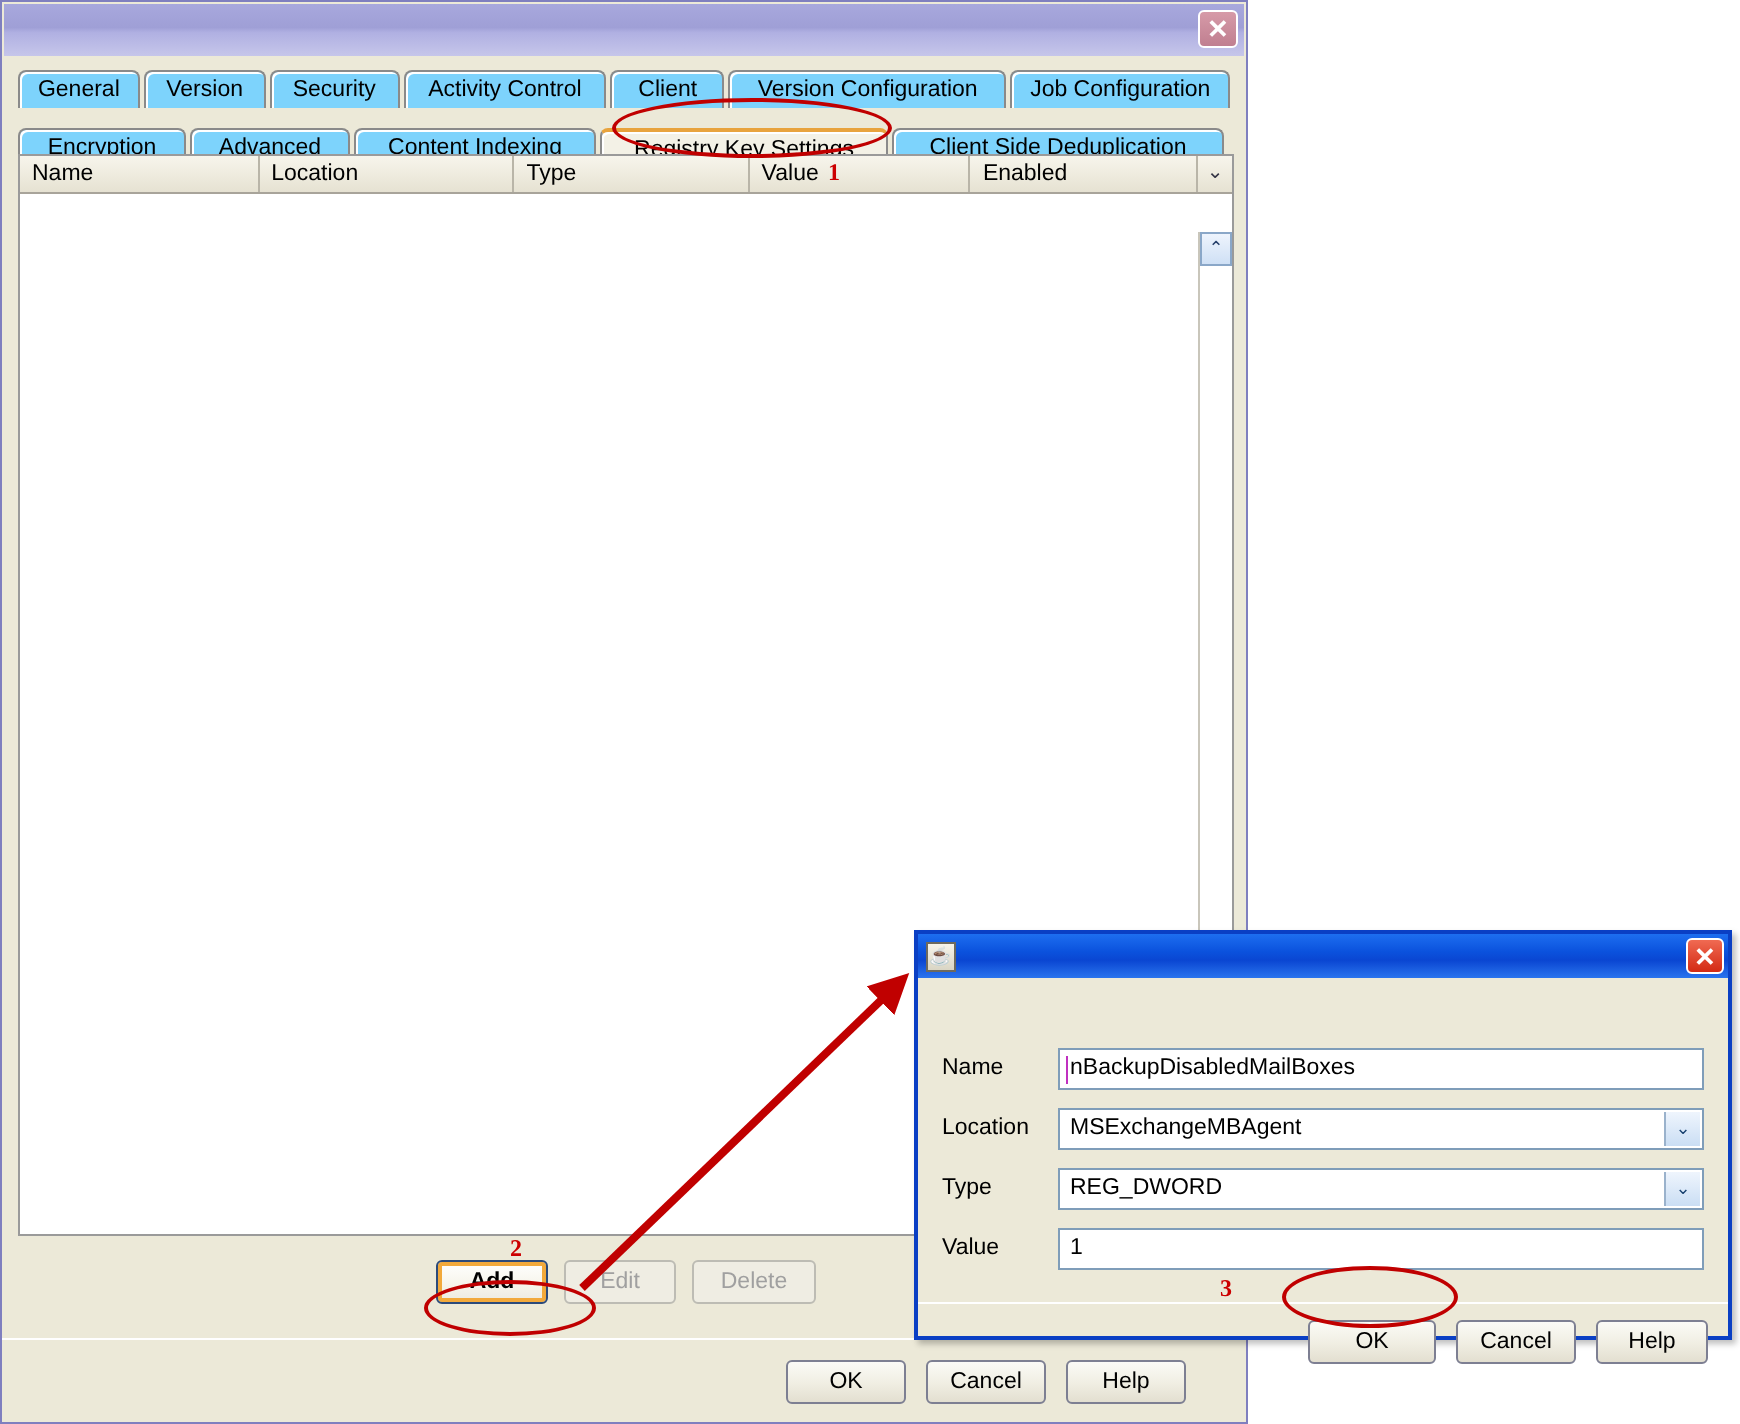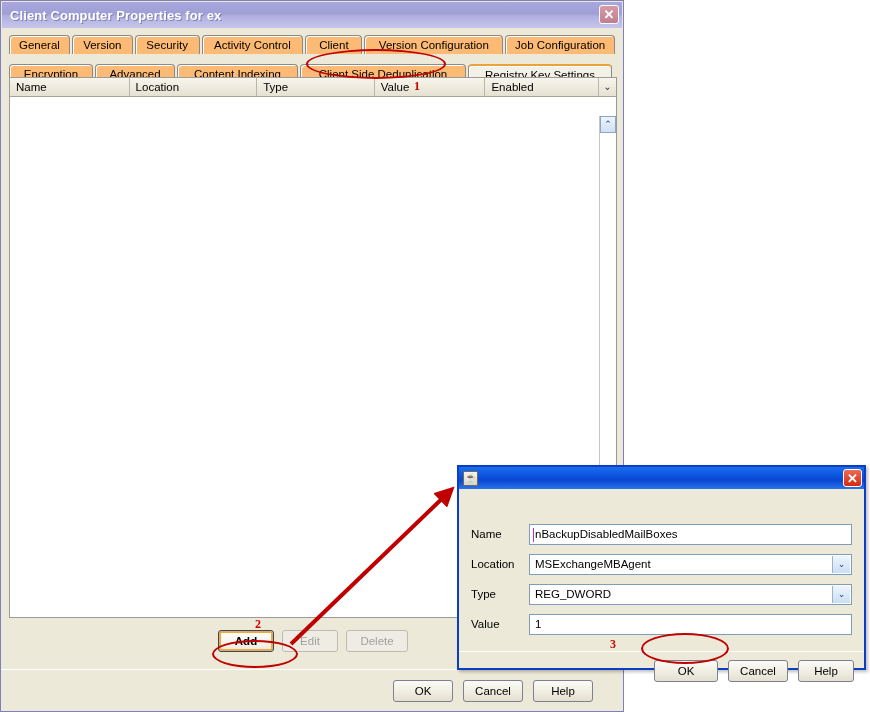--- a/index.html
+++ b/index.html
@@ -37,21 +37,21 @@
     display: flex; align-items: center; justify-content: center;
     color: #ffffff; font-size: 13px; font-weight: bold; line-height: 1;
   }
 
   
   #tabs-area { position: absolute; left: 8px; top: 33px; width: 608px; height: 41px; }
   .tab-row { display: flex; align-items: flex-end; height: 20px; }
   .tab {
     height: 19px; margin-right: 2px; padding: 0 7px;
     box-sizing: border-box;
-    background: #fdba74;
+    background: #7dd3fc;
     border: 1px solid #8a8a8a;
     border-bottom: none;
     border-radius: 4px 4px 0 0;
     display: flex; align-items: center; justify-content: center;
     font-size: 11.5px; color: #000000;
     white-space: nowrap;
     box-shadow: inset 1px 1px 0 #ffffff;
   }
   .tab.selected {
     background: #f3f1e6;
@@ -217,40 +217,39 @@
   #ann-arrow { position: absolute; left: 0; top: 0; width: 870px; height: 712px; pointer-events: none; }
 </style>
 </head>
 <body>
 
 <div id="stage">
 
   <div id="main-window">
 
     <div id="main-titlebar">
-      <span id="main-title">Client Computer Properties for ex</span>
       <div id="main-close">✕</div>
     </div>
 
     <div id="tabs-area">
       <div class="tab-row" id="tab-row-1">
         <div class="tab" style="width:62px">General</div>
         <div class="tab" style="width:62px">Version</div>
         <div class="tab" style="width:66px">Security</div>
         <div class="tab" style="width:104px">Activity Control</div>
         <div class="tab" style="width:58px">Client</div>
         <div class="tab" style="width:142px">Version Configuration</div>
         <div class="tab" style="width:112px">Job Configuration</div>
       </div>
       <div class="tab-row" id="tab-row-2">
         <div class="tab" style="width:84px">Encryption</div>
         <div class="tab" style="width:80px">Advanced</div>
         <div class="tab" style="width:121px">Content Indexing</div>
+        <div class="tab selected" style="width:144px">Registry Key Settings</div>
         <div class="tab" style="width:166px">Client Side Deduplication</div>
-        <div class="tab selected" style="width:144px">Registry Key Settings</div>
       </div>
     </div>
 
     <div id="table-panel">
       <div id="table-header">
         <div class="th" style="width:120px">Name</div>
         <div class="th" style="width:128px">Location</div>
         <div class="th" style="width:118px">Type</div>
         <div class="th" style="width:111px">Value</div>
         <div class="th" style="width:114px">Enabled</div>

